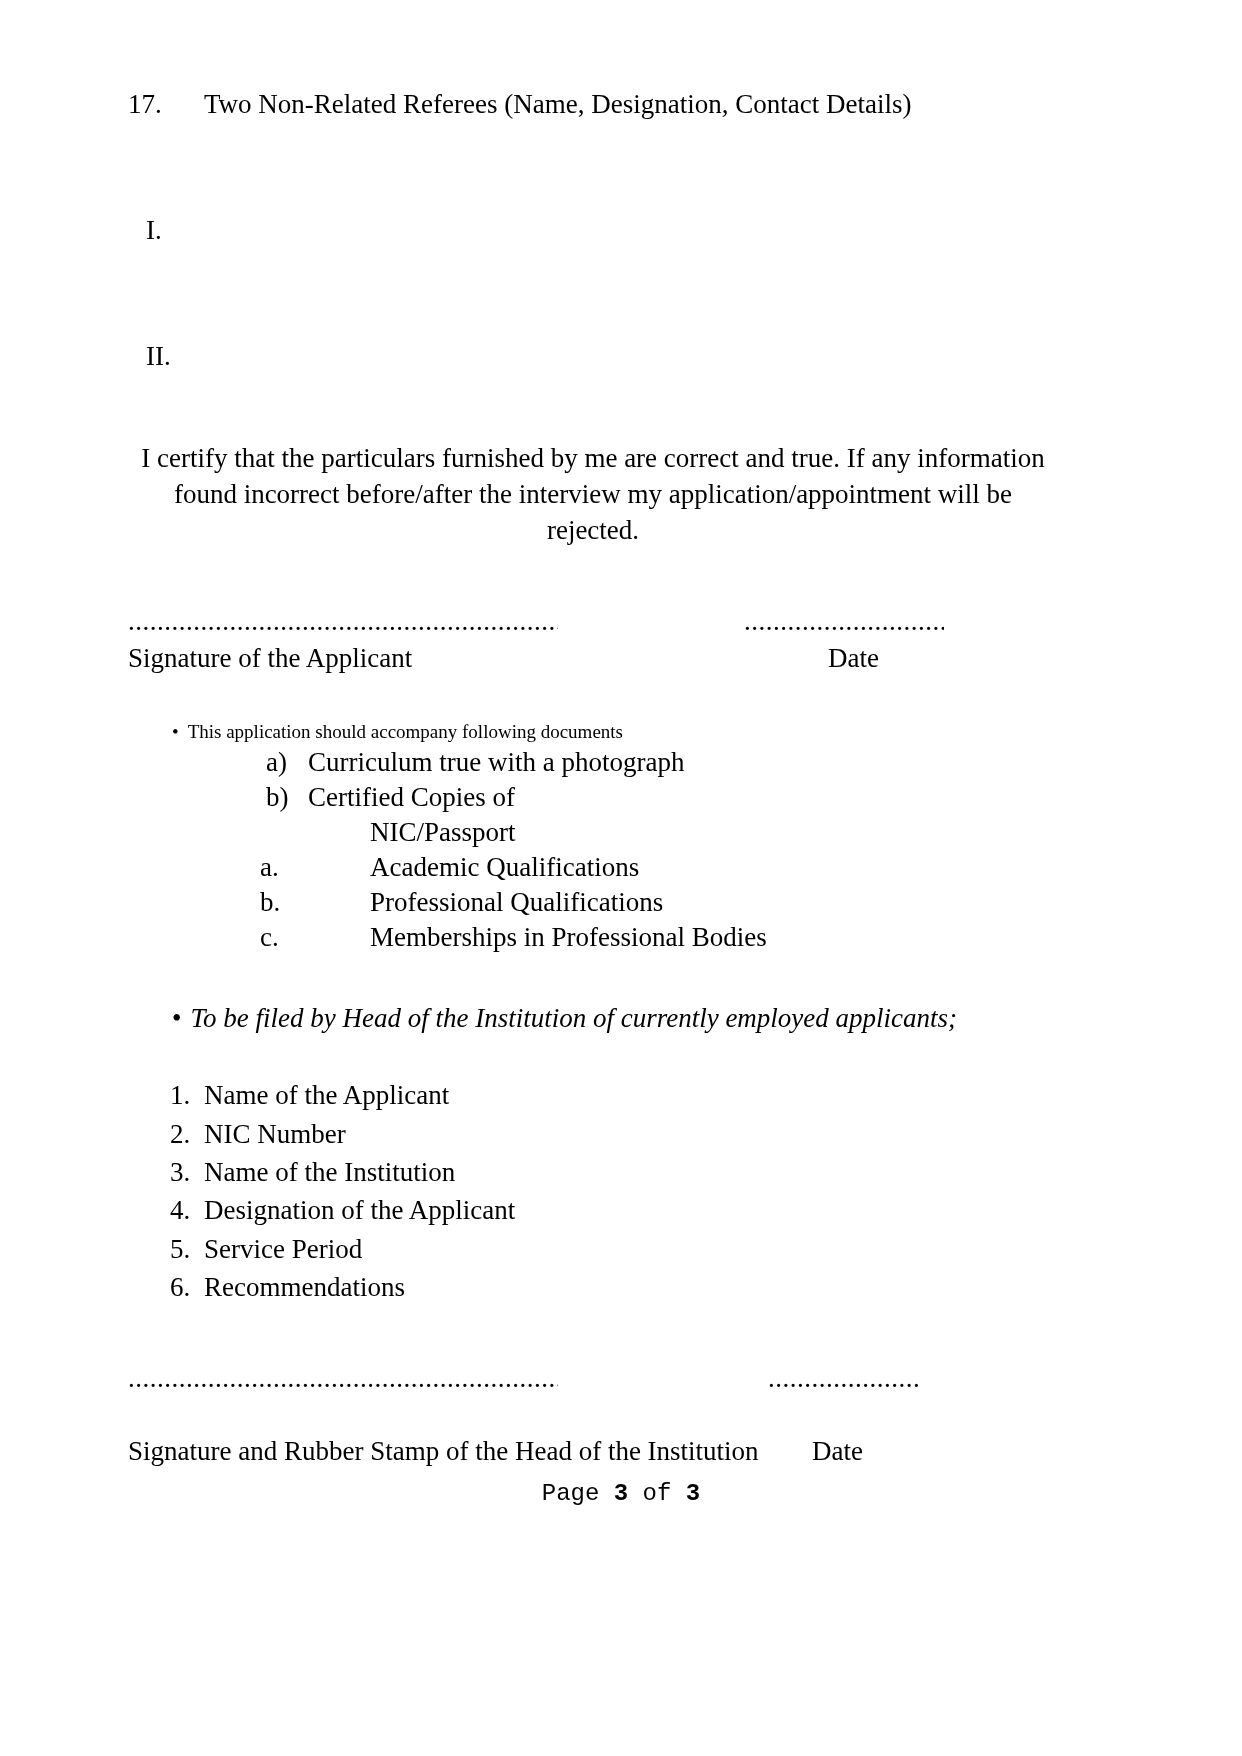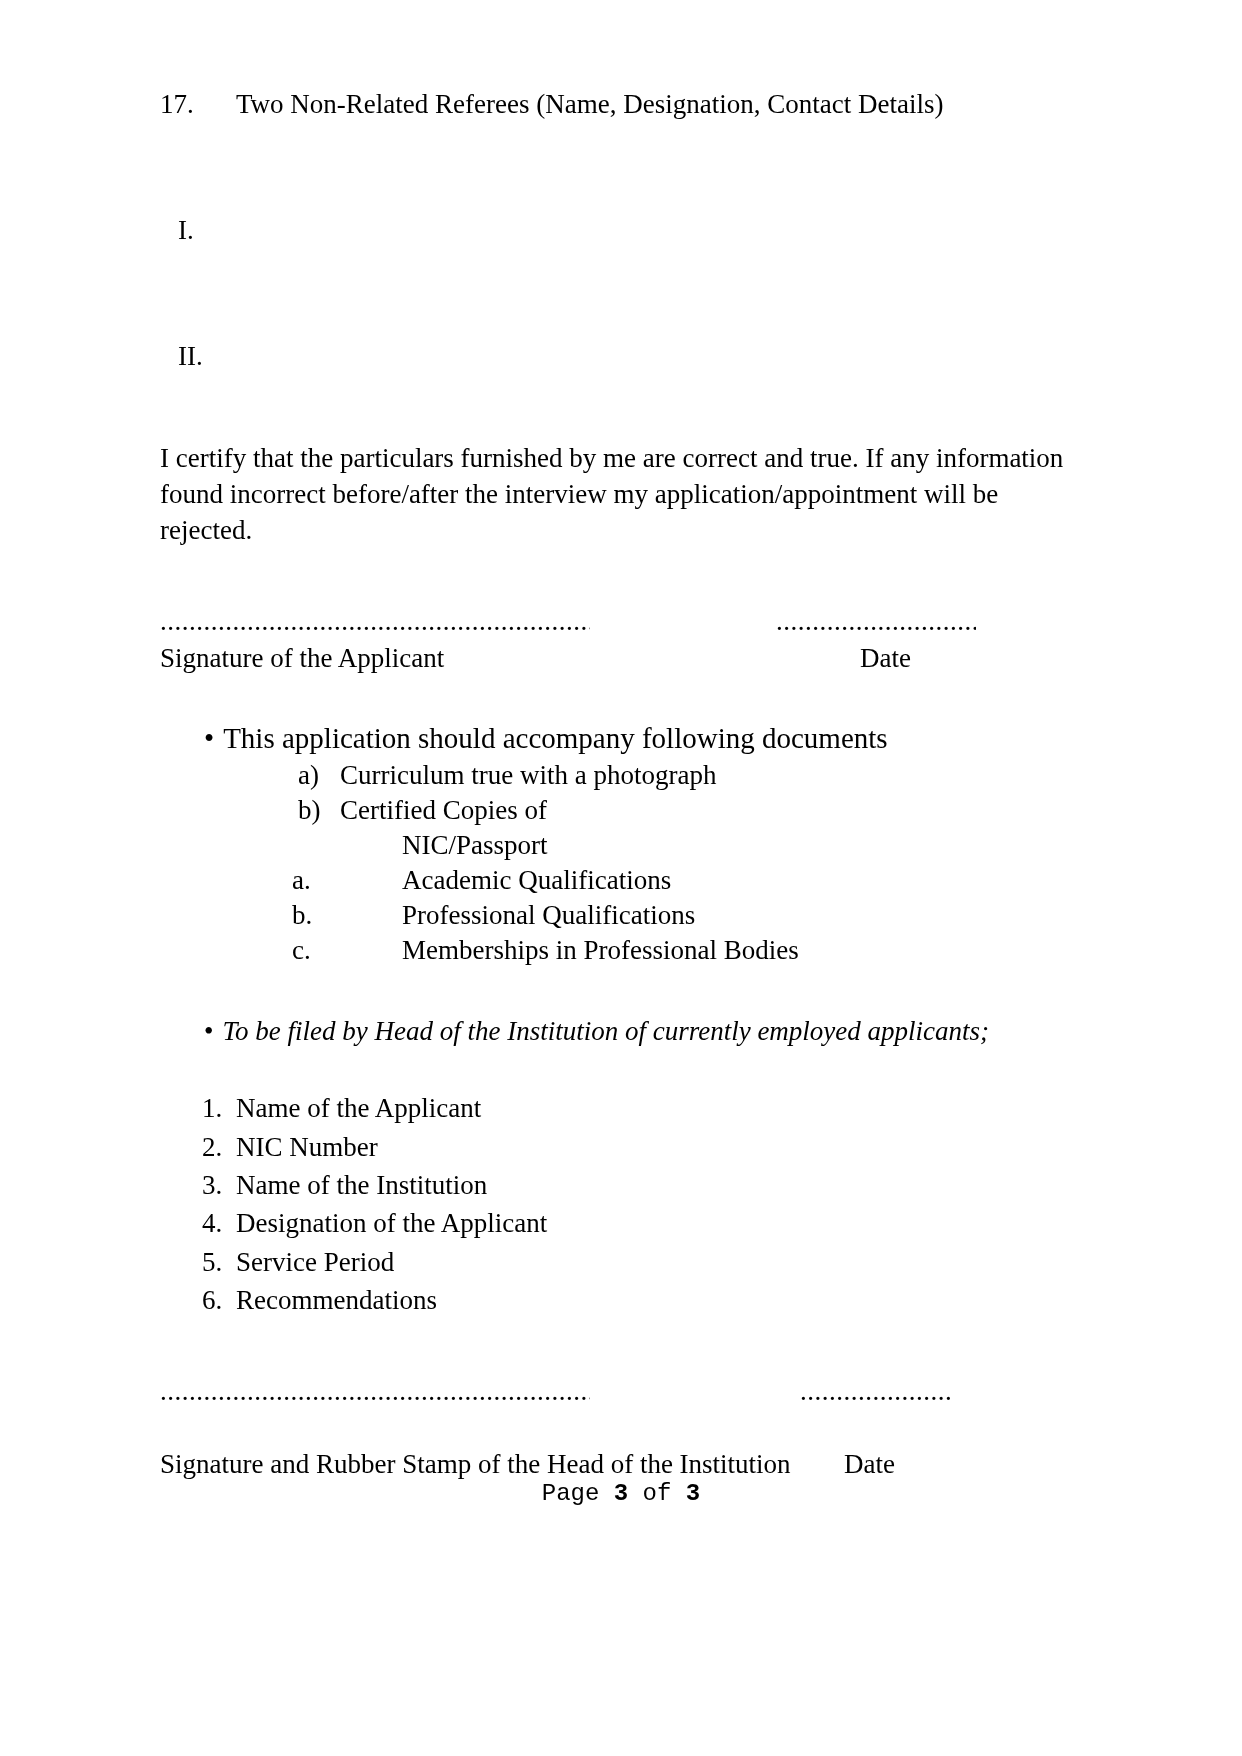--- a/index.html
+++ b/index.html
@@ -19,21 +19,20 @@
     background: #ffffff;
     margin: 0 auto;
     overflow: hidden;
     box-sizing: border-box;
   }
   .content {
     position: absolute;
     left: 128px;
     top: 0;
     width: 986px;
-    margin-left: 32px;
   }
 
   
   .q-row {
     display: flex;
     align-items: baseline;
     font-size: 27px;
     line-height: 1.25;
   }
   .q-num {
@@ -49,21 +48,21 @@
     padding-left: 18px;
   }
   .sp-q17 { height: 88px; }
   .sp-ref1 { height: 92px; }
   .sp-ref2 { height: 68px; }
 
   
   .para {
     font-size: 27px;
     line-height: 1.33;
-    text-align: left;
+    text-align: center;
     width: 930px;
   }
 
   
   .sig-block { margin-top: 58px; }
   .dots-row {
     display: flex;
     align-items: flex-end;
     font-size: 27px;
     letter-spacing: 0.5px;
@@ -88,21 +87,21 @@
     display: flex;
     font-size: 27px;
     margin-top: 6px;
   }
   .label-left { width: 700px; flex: 0 0 700px; }
   .label-right { flex: 1 1 auto; }
 
   
   .docs-block { margin-top: 46px; }
   .bullet-line {
-    font-size: 29px;
+    font-size: 19px;
     line-height: 1.3;
     padding-left: 44px;
   }
   .bullet-line .bullet { margin-right: 9px; }
   .sub-row {
     display: flex;
     font-size: 27px;
     line-height: 1.3;
     padding-left: 138px;
   }

